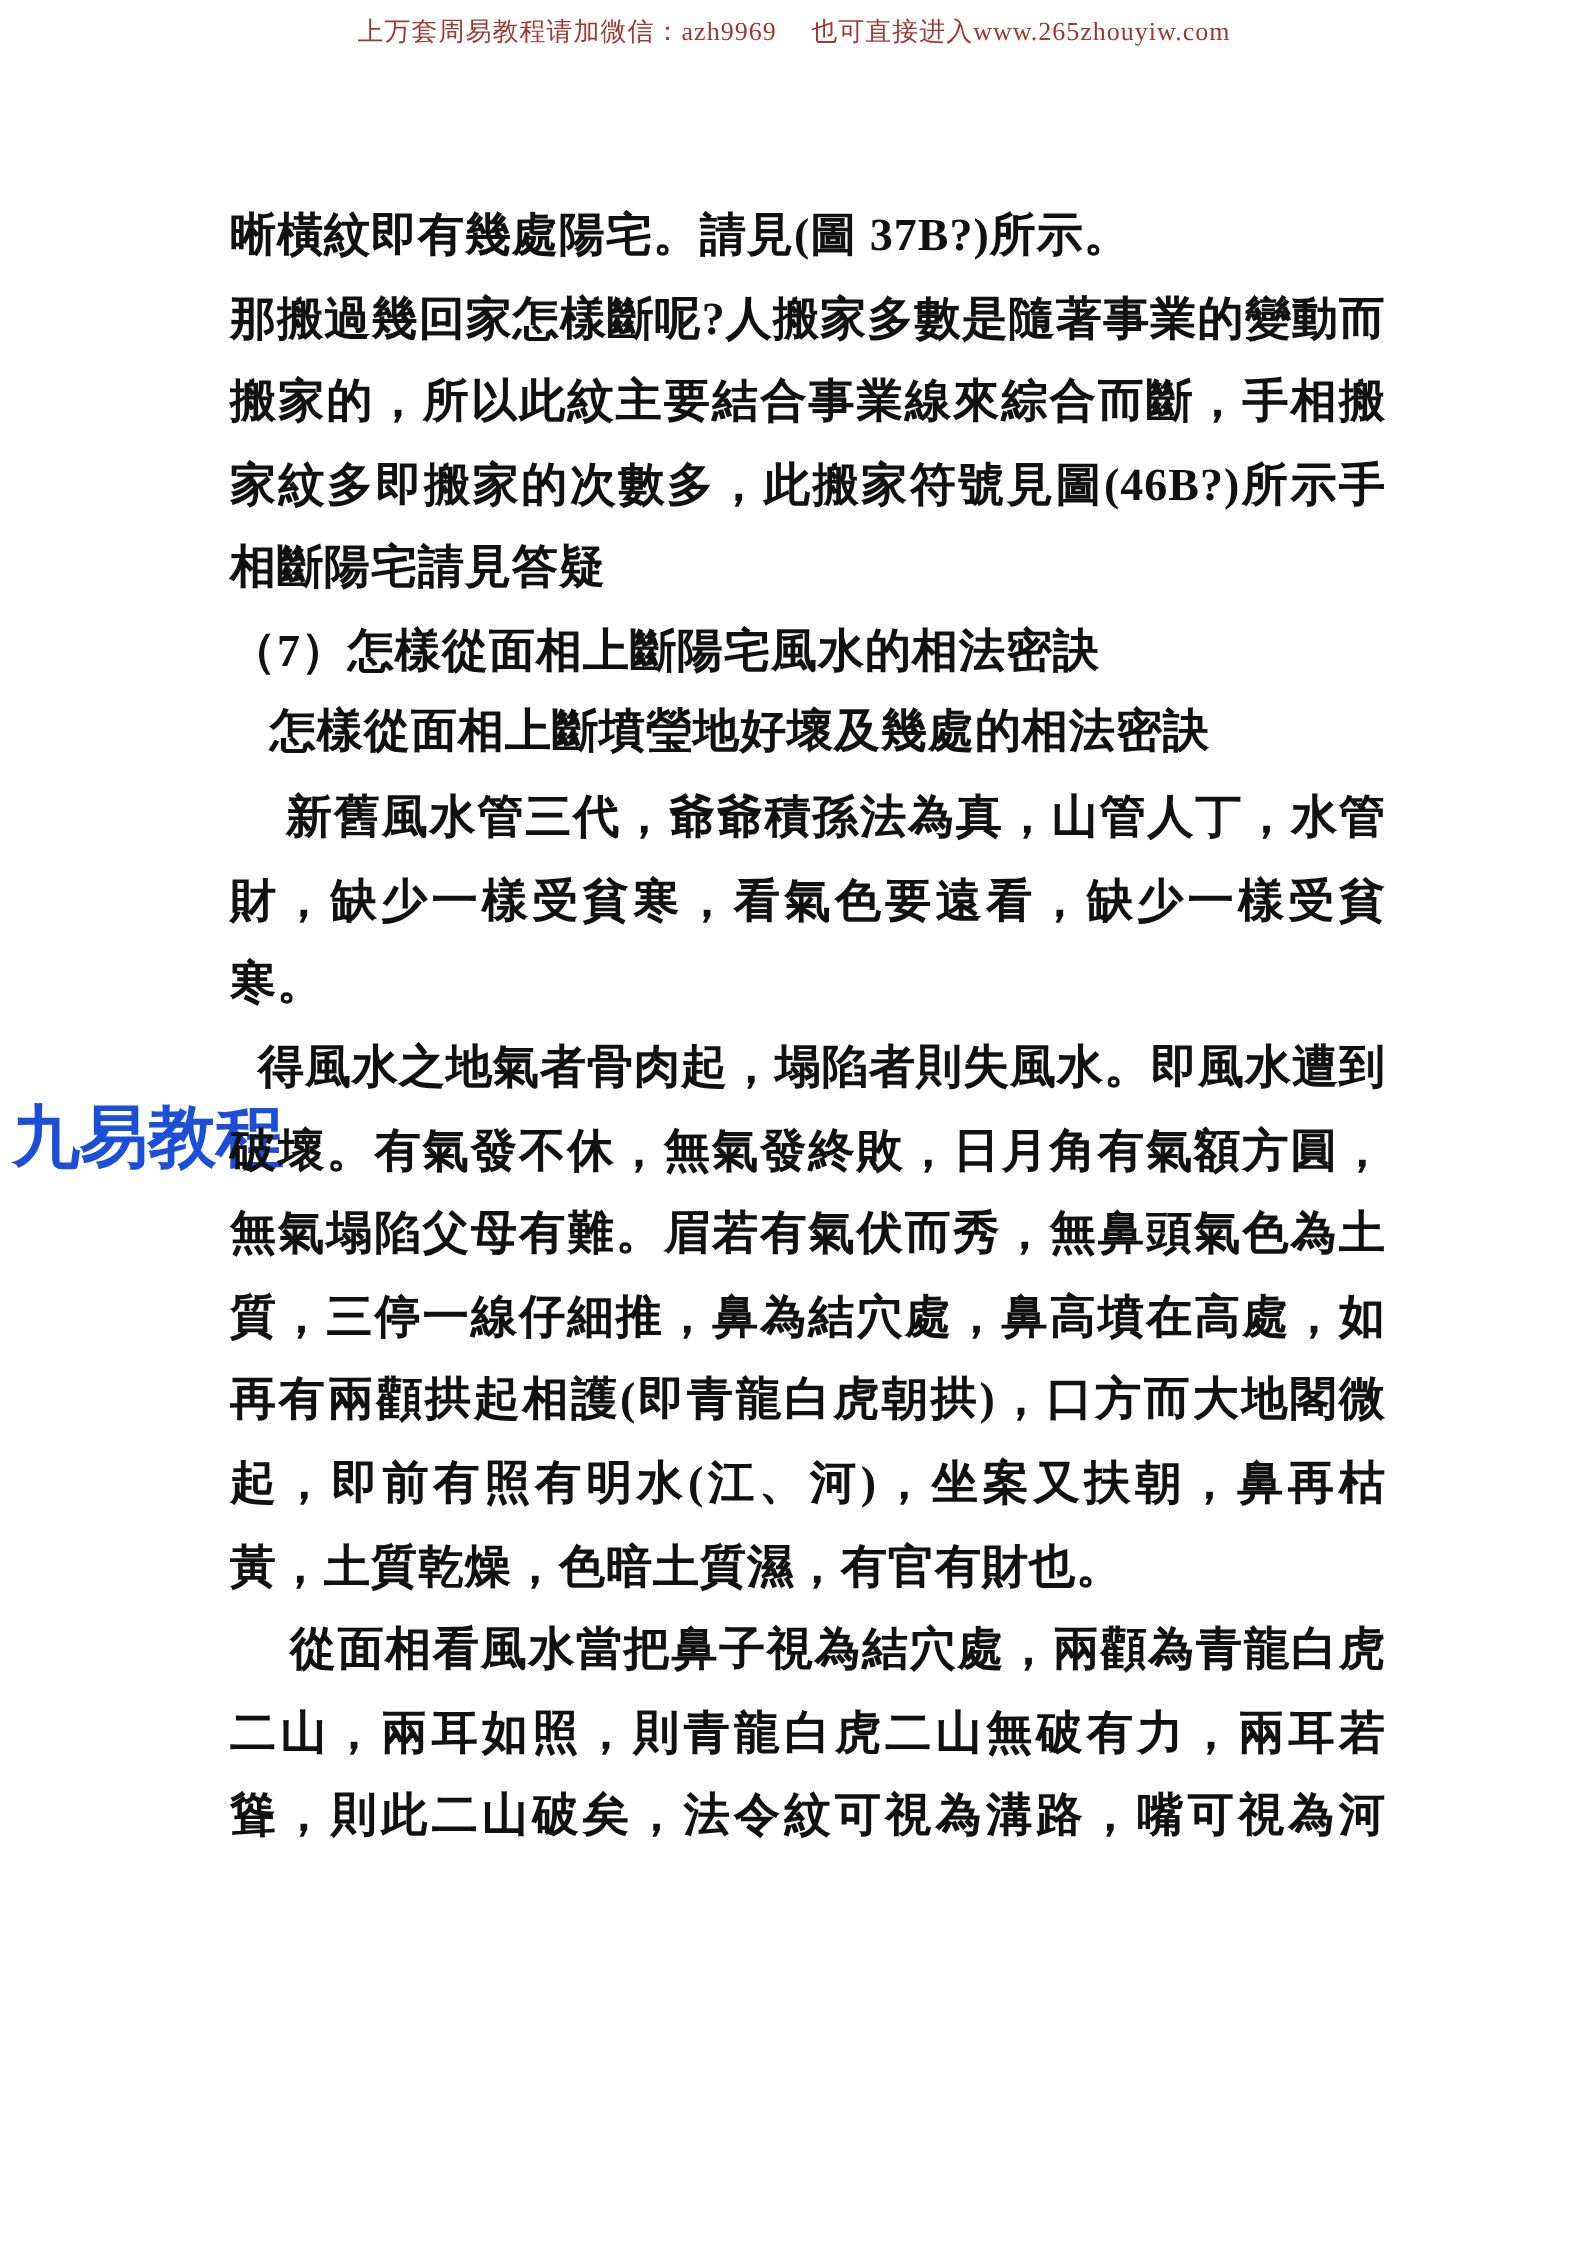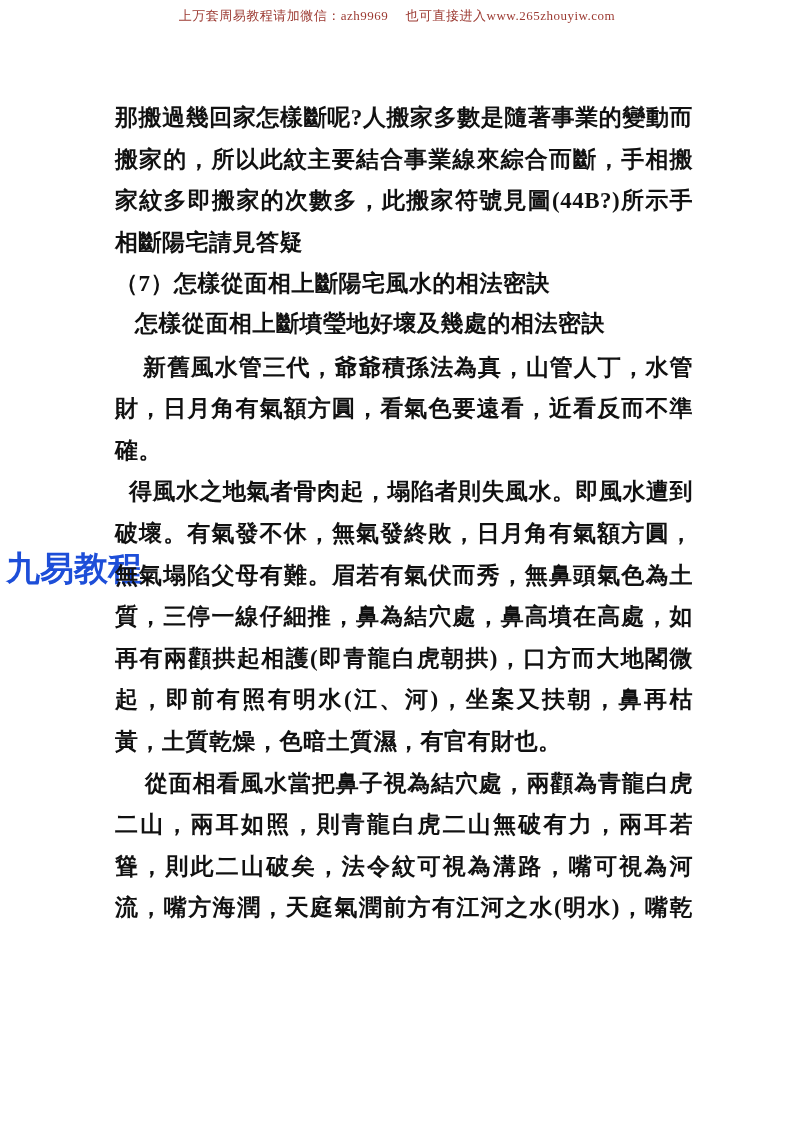--- a/index.html
+++ b/index.html
@@ -49,20 +49,21 @@
 </style>
 </head>
 <body>
 
 <div class="page" style="background: rgb(255, 255, 255);">
   <div class="header" style="color: rgb(156, 58, 50);">上万套周易教程请加微信：azh9969　 也可直接进入www.265zhouyiw.com</div>
 
   <div class="watermark" style="color: #1d4ed8; text-align: center;">九易教程</div>
 
   <div class="body-text" id="body-text" style="color: rgb(17, 17, 17);">
-      <p class="para" style="text-indent: 0px;">那搬過幾回家怎樣斷呢?人搬家多數是隨著事業的變動而搬家的，所以此紋主要結合事業線來綜合而斷，手相搬家紋多即搬家的次數多，此搬家符號見圖(44B?)所示手相斷陽宅請見答疑</p>
+      <p class="para" style="text-indent: 0px;">晰橫紋即有幾處陽宅。請見(圖 37B?)所示。</p>
+      <p class="para" style="text-indent: 0px;">那搬過幾回家怎樣斷呢?人搬家多數是隨著事業的變動而搬家的，所以此紋主要結合事業線來綜合而斷，手相搬家紋多即搬家的次數多，此搬家符號見圖(46B?)所示手相斷陽宅請見答疑</p>
       <p class="para" style="text-indent: 0px;">（7）怎樣從面相上斷陽宅風水的相法密訣</p>
       <p class="para" style="text-indent: 20px; font-family: Liberation Mono, monospace;">怎樣從面相上斷墳瑩地好壞及幾處的相法密訣</p>
-      <p class="para" style="text-indent: 28px;">新舊風水管三代，爺爺積孫法為真，山管人丁，水管財，日月角有氣額方圓，看氣色要遠看，近看反而不準確。</p>
+      <p class="para" style="text-indent: 28px;">新舊風水管三代，爺爺積孫法為真，山管人丁，水管財，缺少一樣受貧寒，看氣色要遠看，缺少一樣受貧寒。</p>
       <p class="para" style="text-indent: 14px;">得風水之地氣者骨肉起，塌陷者則失風水。即風水遭到破壞。有氣發不休，無氣發終敗，日月角有氣額方圓，無氣塌陷父母有難。眉若有氣伏而秀，無鼻頭氣色為土質，三停一線仔細推，鼻為結穴處，鼻高墳在高處，如再有兩顴拱起相護(即青龍白虎朝拱)，口方而大地閣微起，即前有照有明水(江、河)，坐案又扶朝，鼻再枯黃，土質乾燥，色暗土質濕，有官有財也。</p>
       <p class="para" style="text-indent: 30px;">從面相看風水當把鼻子視為結穴處，兩顴為青龍白虎二山，兩耳如照，則青龍白虎二山無破有力，兩耳若聳，則此二山破矣，法令紋可視為溝路，嘴可視為河流，嘴方海潤，天庭氣潤前方有江河之水(明水)，嘴乾地閣燥，可視前方之</p>
     </div>
 </div>
 
 </body></html>

